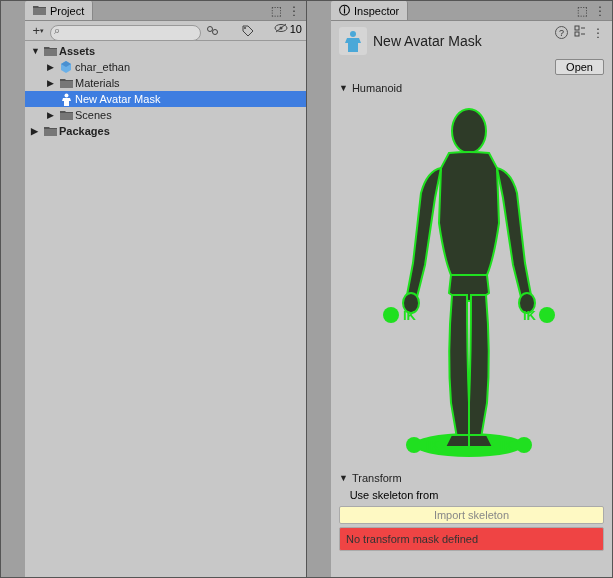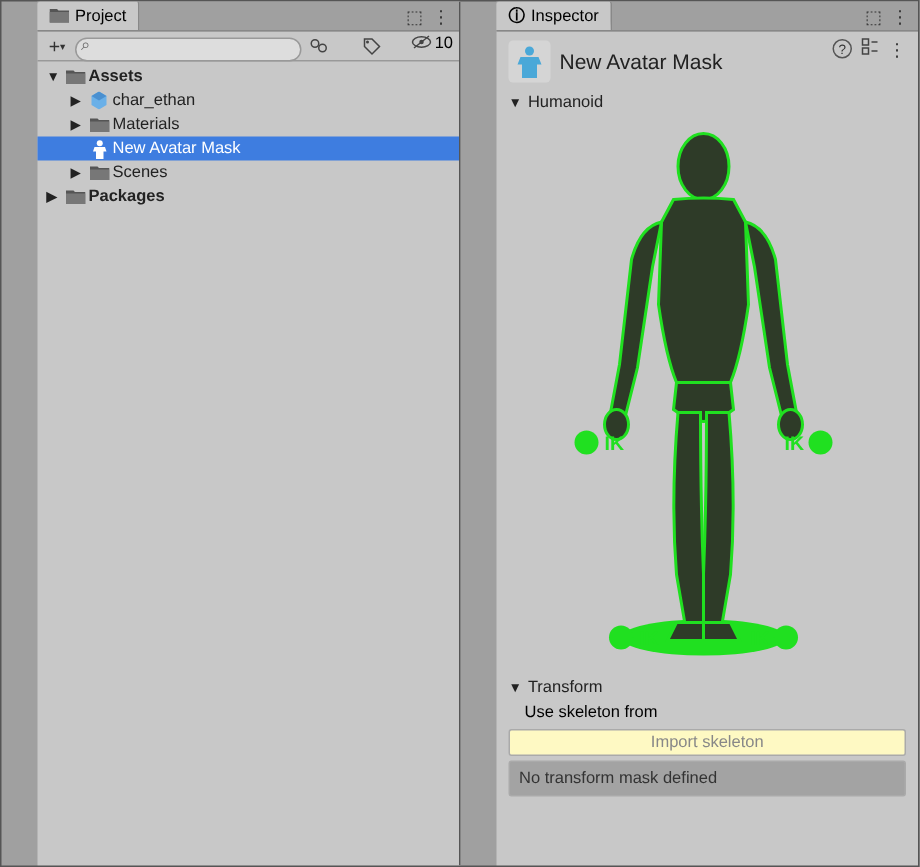--- a/index.html
+++ b/index.html
@@ -46,21 +46,21 @@
 .humanoid-svg { width: 260px; height: 360px; }
 
 .tx-row { display: flex; align-items: center; font-size: 11px; gap: 10px; padding: 2px 0; text-align: center; }
 .tx-label { width: 110px; }
 .avatar-field { flex: 1; display: flex; align-items: center; background: #d5d5d5; border: 1px solid #999; border-radius: 2px; height: 17px; padding: 0 4px; position: relative; gap: 4px; }
 .avatar-field .dot { width: 12px; height: 12px; display:flex; align-items:center; justify-content:center; }
 .obj-picker { position: absolute; right: 3px; font-size: 11px; }
 
 .import-btn { width: 100%; border: 1px solid #aaa; background: #fef9c3; color: #888; font-size: 11px; padding: 2px 0; text-align: center; border-radius: 2px; margin: 3px 0; }
 
-.info-box { background: #a3a3a3; border: 1px solid #aaa; padding: 5px 6px; font-size: 11px; color: #333; border-radius: 2px; }
+.info-box { background: #ef4444; border: 1px solid #aaa; padding: 5px 6px; font-size: 11px; color: #333; border-radius: 2px; }
 
 .folder-ic { width:13px; height:11px; }
 </style>
 </head>
 <body>
 
 <div class="panel panel-left">
   <div class="tab-bar">
     <div class="tab">
       <svg class="folder-ic" viewBox="0 0 13 11">
@@ -191,20 +191,23 @@
       <span style="border:1px solid #555;border-radius:50%;width:13px;height:13px;display:flex;align-items:center;justify-content:center;font-size:9px;">?</span>
       <span><svg width="12" height="12" viewBox="0 0 12 12">
             <rect x="1" y="1" width="4" height="4" fill="none" stroke="#444"></rect>
             <rect x="1" y="7" width="4" height="4" fill="none" stroke="#444"></rect>
             <line x1="7" y1="3" x2="11" y2="3" stroke="#444"></line>
             <line x1="7" y1="9" x2="11" y2="9" stroke="#444"></line>
           </svg></span>
       <span>⋮</span>
     </div>
   </div>
+  <div class="open-row">
+    <button class="open-btn">Open</button>
+  </div>
 
   <div class="section">
     <div class="section-header">
       <span class="sec-fold">▼</span>
       <span>Humanoid</span>
     </div>
     <div class="humanoid-area">
       <svg class="humanoid-svg" viewBox="0 0 260 360">
 
         <ellipse cx="130" cy="342" rx="55" ry="12" fill="#20e020"></ellipse>

